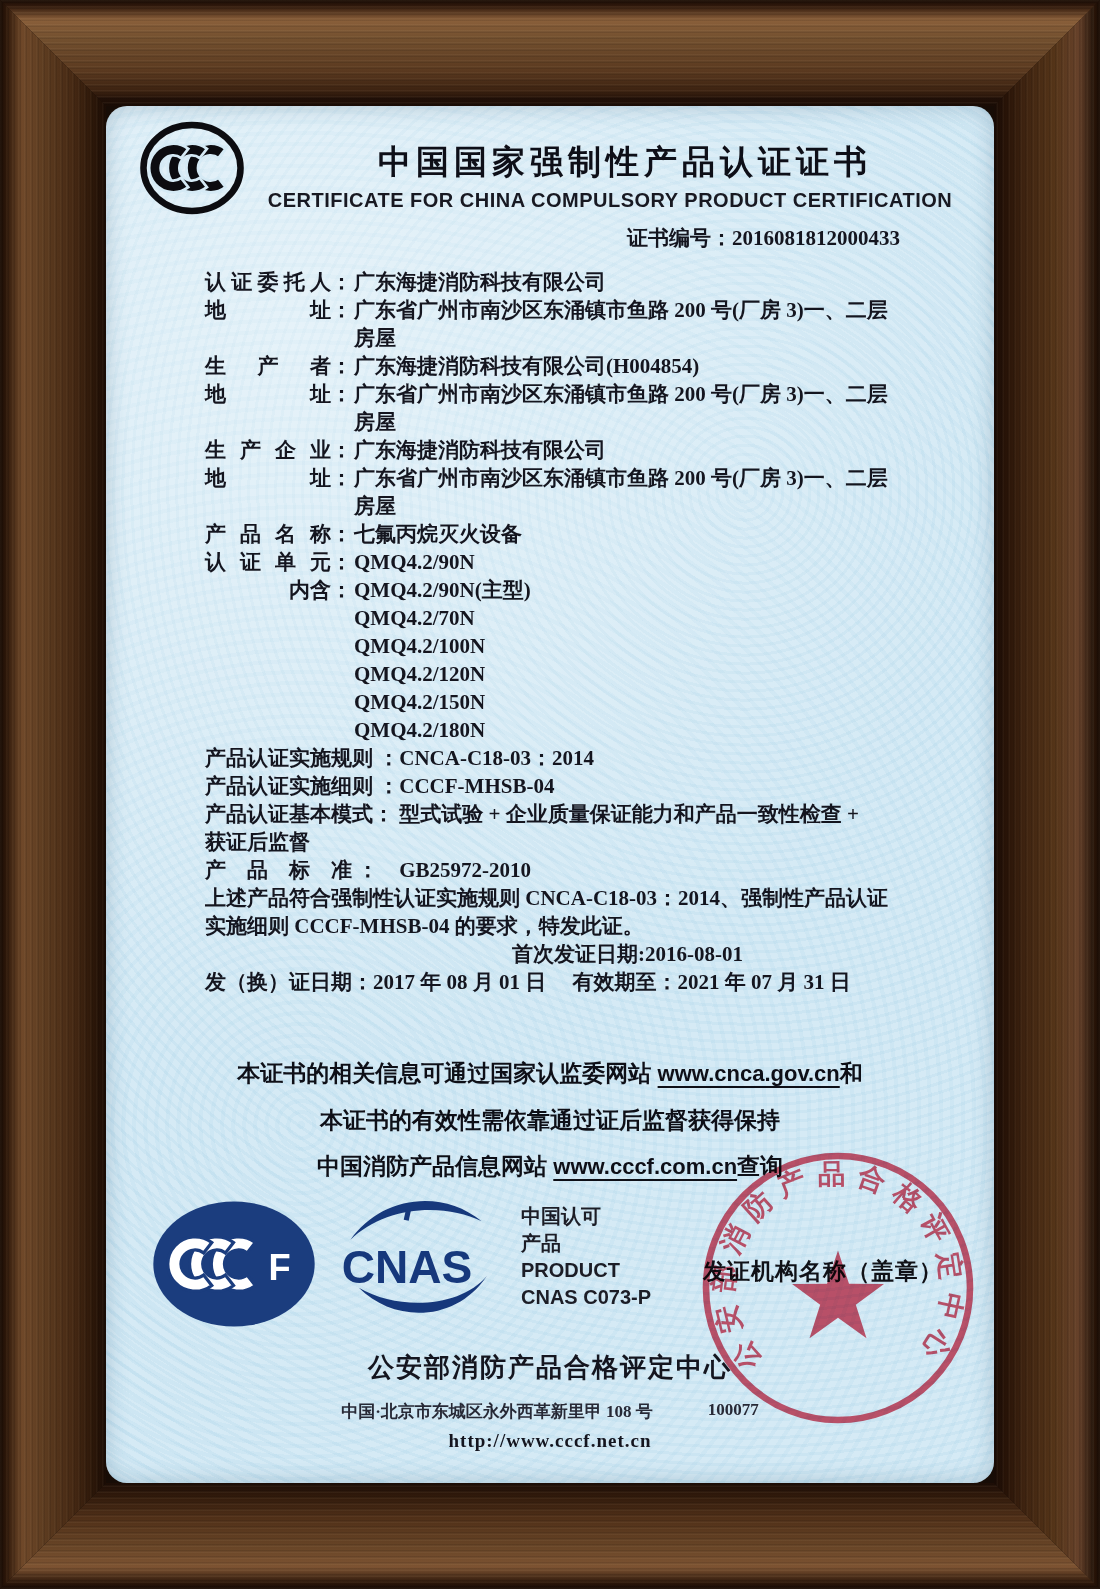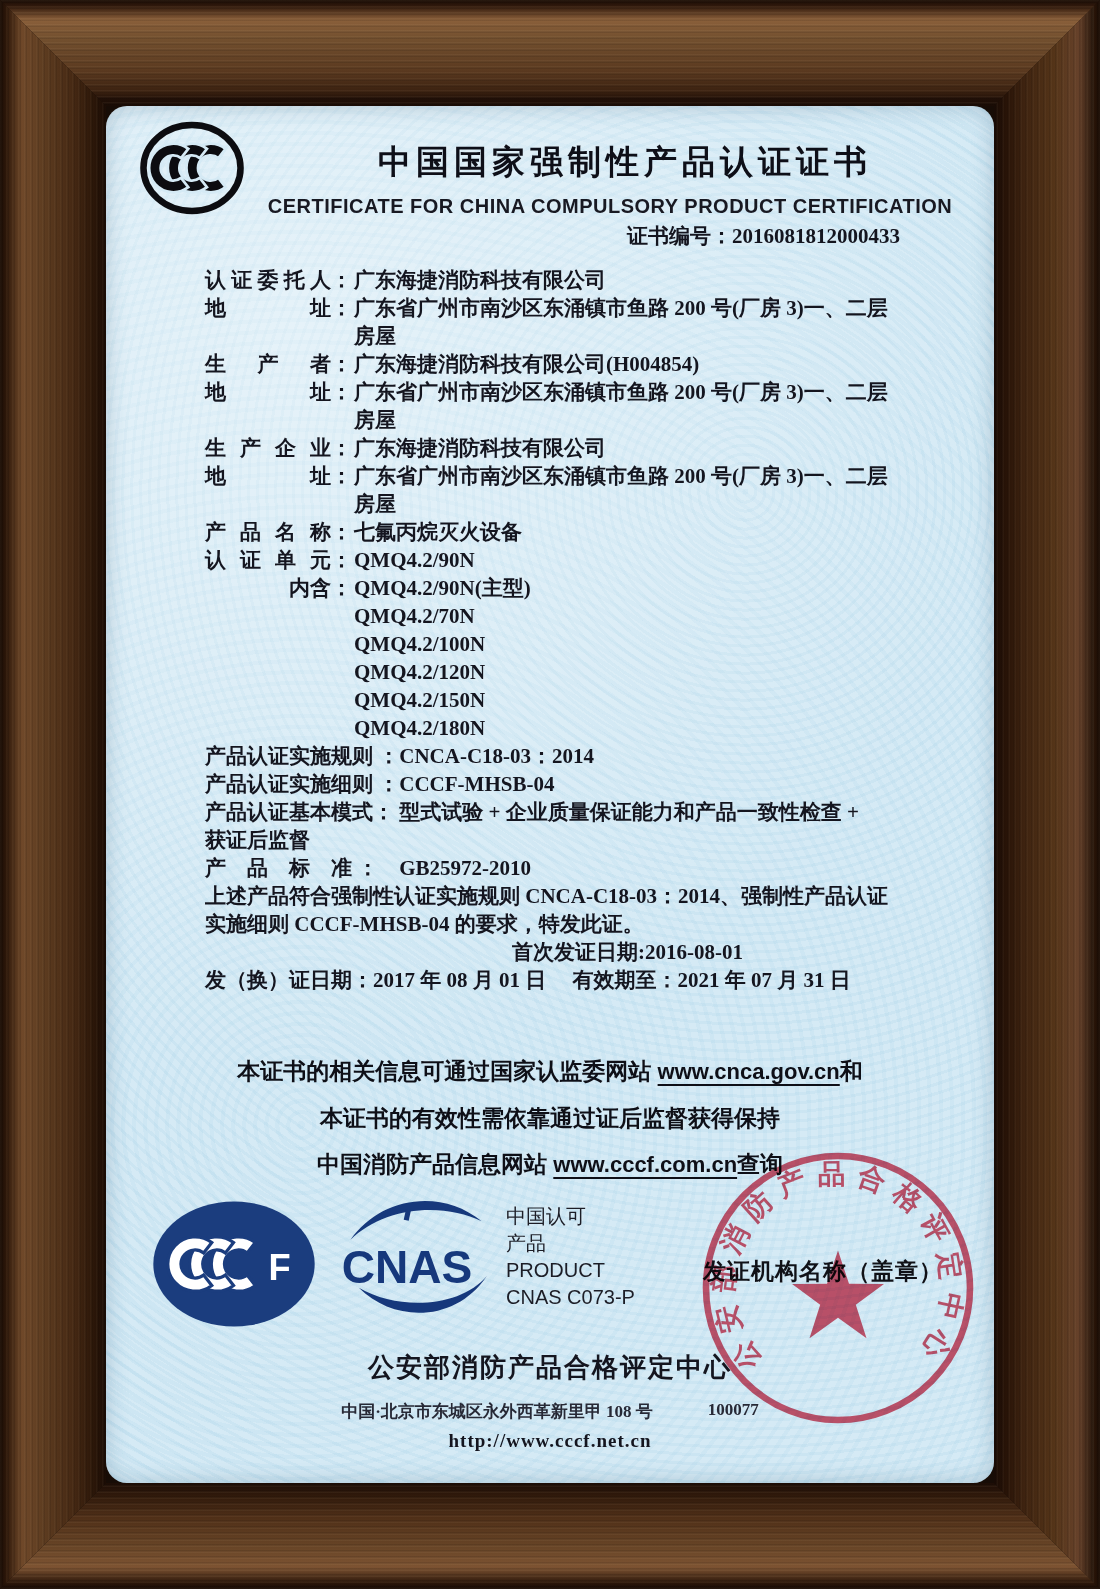--- a/index.html
+++ b/index.html
@@ -29,38 +29,38 @@
       linear-gradient(270deg,#180b04 0,#2a1508 6px,#66412333 0,#66412a 22px,#543418 46px,#3e2310 76px,#281307 94px,#190b05 100%);}
   
   .paper{position:absolute;inset:106px;background-color:#d5eaf5;color:#14151f;
     background-image:
       radial-gradient(circle at 22% 16%,rgba(255,255,255,.4),transparent 55%),
       repeating-radial-gradient(circle at 72% 28%,rgba(145,198,224,.14) 0 3px,transparent 3px 9px),
       repeating-radial-gradient(circle at 22% 74%,rgba(150,202,228,.12) 0 4px,transparent 4px 11px);
     box-shadow:inset 0 0 22px rgba(35,75,105,.25);border-radius:21px;}
   .ccc-logo{position:absolute;left:30px;top:12px;width:112px;height:100px;}
   .title{margin:34px 0 0 150px;text-align:center;font-size:33px;font-weight:bold;letter-spacing:5px;color:#0e0f18;}
-  .subtitle{margin:10px 0 0 120px;text-align:center;font-family:"Liberation Sans","DejaVu Sans",sans-serif;
+  .subtitle{margin:4px 0 0 120px;text-align:center;font-family:"Liberation Sans","DejaVu Sans",sans-serif;
     font-size:20px;font-weight:600;letter-spacing:.5px;color:#181922;}
-  .certno{margin-top:4px;padding-right:94px;text-align:right;font-size:21px;font-weight:bold;}
+  .certno{margin-top:12px;padding-right:94px;text-align:right;font-size:21px;font-weight:bold;}
   .fields{margin:16px 58px 0 99px;font-size:21px;line-height:28px;font-weight:bold;}
   .row{display:flex;}
   .row .lbl{flex:0 0 126px;text-align:justify;text-align-last:justify;}
   .row.inner .lbl{text-align:right;text-align-last:right;}
   .row .colon{flex:0 0 auto;}
   .row .val{white-space:pre-line;padding-left:2px;}
   .wide{white-space:pre-line;}
   .center-row{margin-left:114px;text-align:center;}
   .notices{margin-top:54px;text-align:center;font-family:"Liberation Sans","DejaVu Sans",sans-serif;
     font-weight:bold;font-size:23px;line-height:46px;color:#0e0f17;}
   .notices .url{font-size:22px;text-decoration:underline;text-underline-offset:5px;}
   .cccf-logo{position:absolute;left:40px;top:1090px;width:176px;height:136px;}
   .cnas-logo{position:absolute;left:226px;top:1088px;width:168px;height:128px;}
-  .acc{position:absolute;left:400px;top:1097px;font-family:"Liberation Sans","DejaVu Sans",sans-serif;
-    font-weight:normal;font-size:20px;line-height:27px;color:#1c1d26;}
+  .acc{position:absolute;left:415px;top:1097px;font-family:"Liberation Sans","DejaVu Sans",sans-serif;
+    font-weight:bold;font-size:20px;line-height:27px;color:#1c1d26;}
   .issuer-label{position:absolute;left:597px;top:1150px;font-size:23px;font-weight:bold;letter-spacing:1px;color:#101117;}
   .stamp{position:absolute;left:589px;top:1039px;width:286px;height:286px;mix-blend-mode:multiply;opacity:.88;}
   .footer-org{position:absolute;left:0;right:0;top:1244px;text-align:center;font-size:26px;font-weight:bold;letter-spacing:2px;}
   .footer-addr{position:absolute;left:0;right:0;top:1294px;display:flex;justify-content:center;gap:55px;
     font-size:17px;font-weight:bold;color:#272936;}
   .footer-web{position:absolute;left:0;right:0;top:1324px;text-align:center;font-size:19px;font-weight:bold;letter-spacing:1px;}
 </style>
 </head>
 <body>
 

